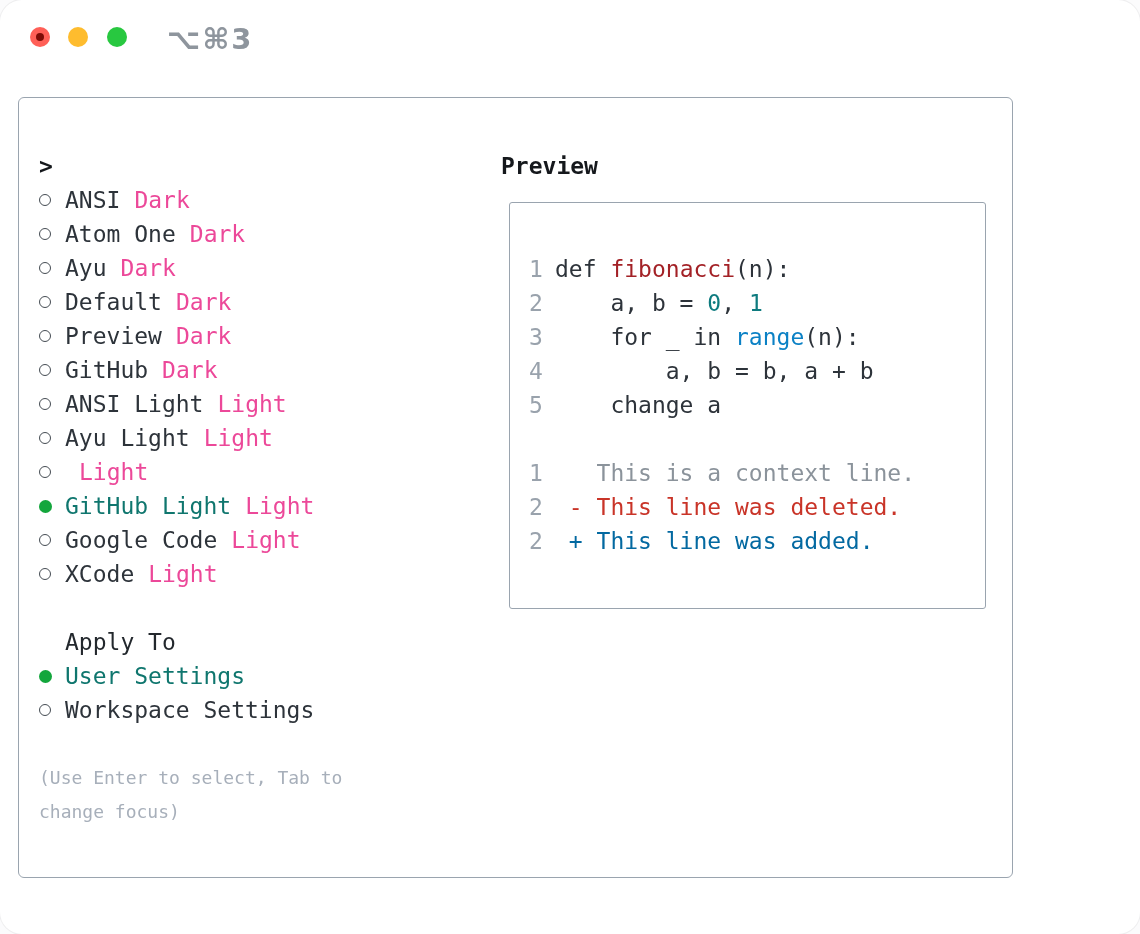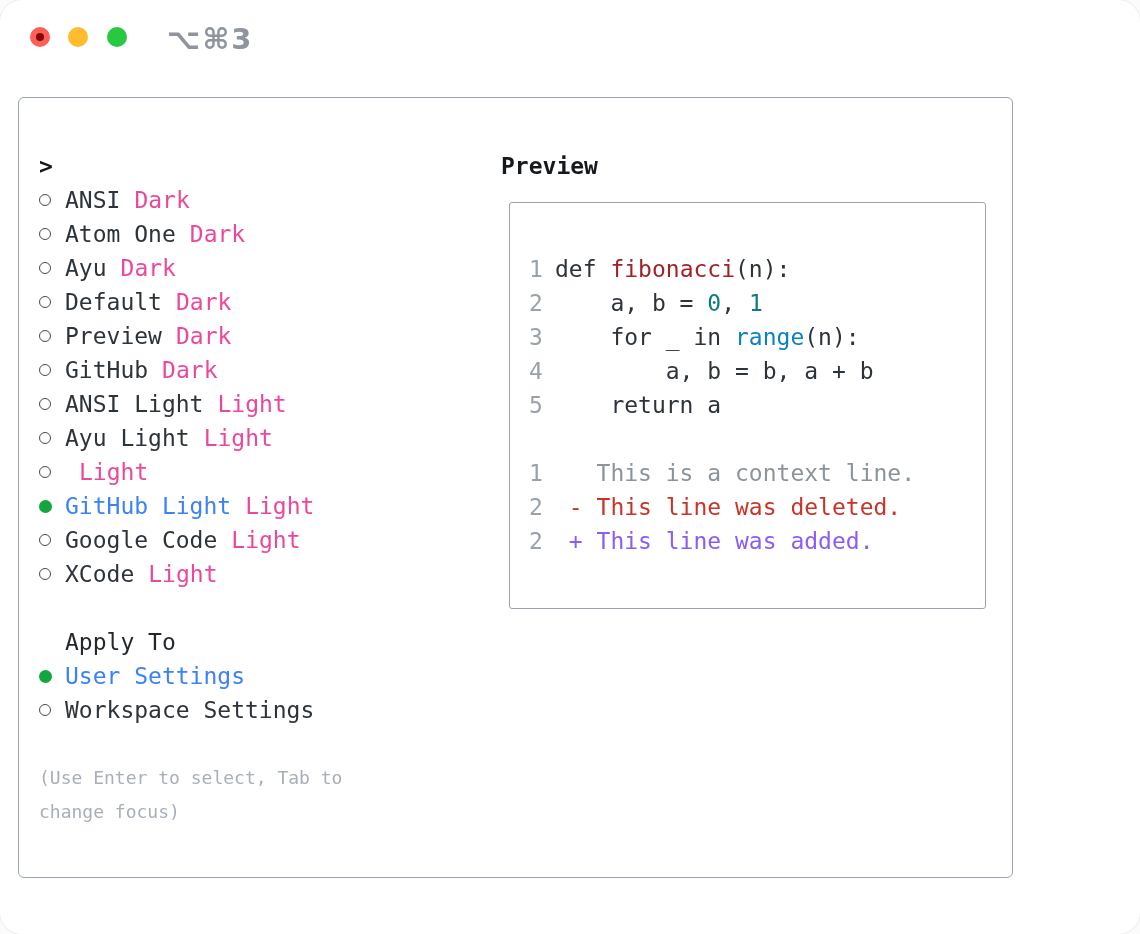--- a/index.html
+++ b/index.html
@@ -31,39 +31,39 @@
   
   .row{display:flex;align-items:center;height:34px;font-size:23px;line-height:34px;}
   .row.spacer{height:34px;}
   .gutter{width:26px;flex:none;display:flex;align-items:center;}
   .radio{width:12px;height:12px;box-sizing:border-box;border:1.5px solid #454c53;border-radius:50%;}
   .row.selected .radio{width:13px;height:13px;border:none;background:#13a63c;}
   .arrow{font-weight:bold;color:#15181c;}
   .hdr{font-weight:bold;color:#15181c;white-space:pre;}
   .subhdr{color:#23282d;white-space:pre;}
   .name{color:#2d333a;white-space:pre;}
-  .row.selected .name{color:#3b82f6;}
+  .row.selected .name{color:#0f766e;}
   .tag{color:#ec4899;margin-left:14px;white-space:pre;}
   .hint{font-size:18px;line-height:34px;color:#a7afba;white-space:pre;}
   
   .preview-title{font-size:23px;line-height:34px;font-weight:bold;color:#15181c;}
   .preview-box{
     margin-left:8px;margin-top:19px;width:477px;height:407px;box-sizing:border-box;
     border:1.5px solid #9aa4af;border-radius:3px;
     padding:49px 10px 12px 19px;overflow:hidden;
   }
   .pline{height:34px;line-height:34px;font-size:23px;white-space:pre;}
   .ln{display:inline-block;width:26px;color:#99a2ac;}
   .seg-code{color:#2d333a;}
   .seg-func{color:#a32126;}
   .seg-lit{color:#0e7b7f;}
   .seg-builtin{color:#0b81c5;}
   .seg-context{color:#8b939b;}
   .seg-deleted{color:#c93428;}
-  .seg-added{color:#8b5cf6;}
+  .seg-added{color:#0369a1;}
 </style>
 </head>
 <body>
 
 <div class="window">
 
   <div class="titlebar">
     <span class="light red"></span>
     <span class="light yellow"></span>
     <span class="light green"></span>
@@ -207,21 +207,21 @@
       <div class="hint">change focus)</div>
     </div>
 
     <div class="right-col">
       <div class="preview-title">Preview</div>
       <div class="preview-box" id="preview-box">
           <div class="pline"><span class="ln">1</span><span class="seg-code">def </span><span class="seg-func">fibonacci</span><span class="seg-code">(n):</span></div>
           <div class="pline"><span class="ln">2</span><span class="seg-code">    a, b = </span><span class="seg-lit">0</span><span class="seg-code">, </span><span class="seg-lit">1</span></div>
           <div class="pline"><span class="ln">3</span><span class="seg-code">    for _ in </span><span class="seg-builtin">range</span><span class="seg-code">(n):</span></div>
           <div class="pline"><span class="ln">4</span><span class="seg-code">        a, b = b, a + b</span></div>
-          <div class="pline"><span class="ln">5</span><span class="seg-code">    return a</span></div>
+          <div class="pline"><span class="ln">5</span><span class="seg-code">    change a</span></div>
           <div class="pline"><span class="ln"></span></div>
           <div class="pline"><span class="ln">1</span><span class="seg-context">   This is a context line.</span></div>
           <div class="pline"><span class="ln">2</span><span class="seg-deleted"> - This line was deleted.</span></div>
           <div class="pline"><span class="ln">2</span><span class="seg-added"> + This line was added.</span></div>
         </div>
     </div>
 
   </div>
 </div>
 

